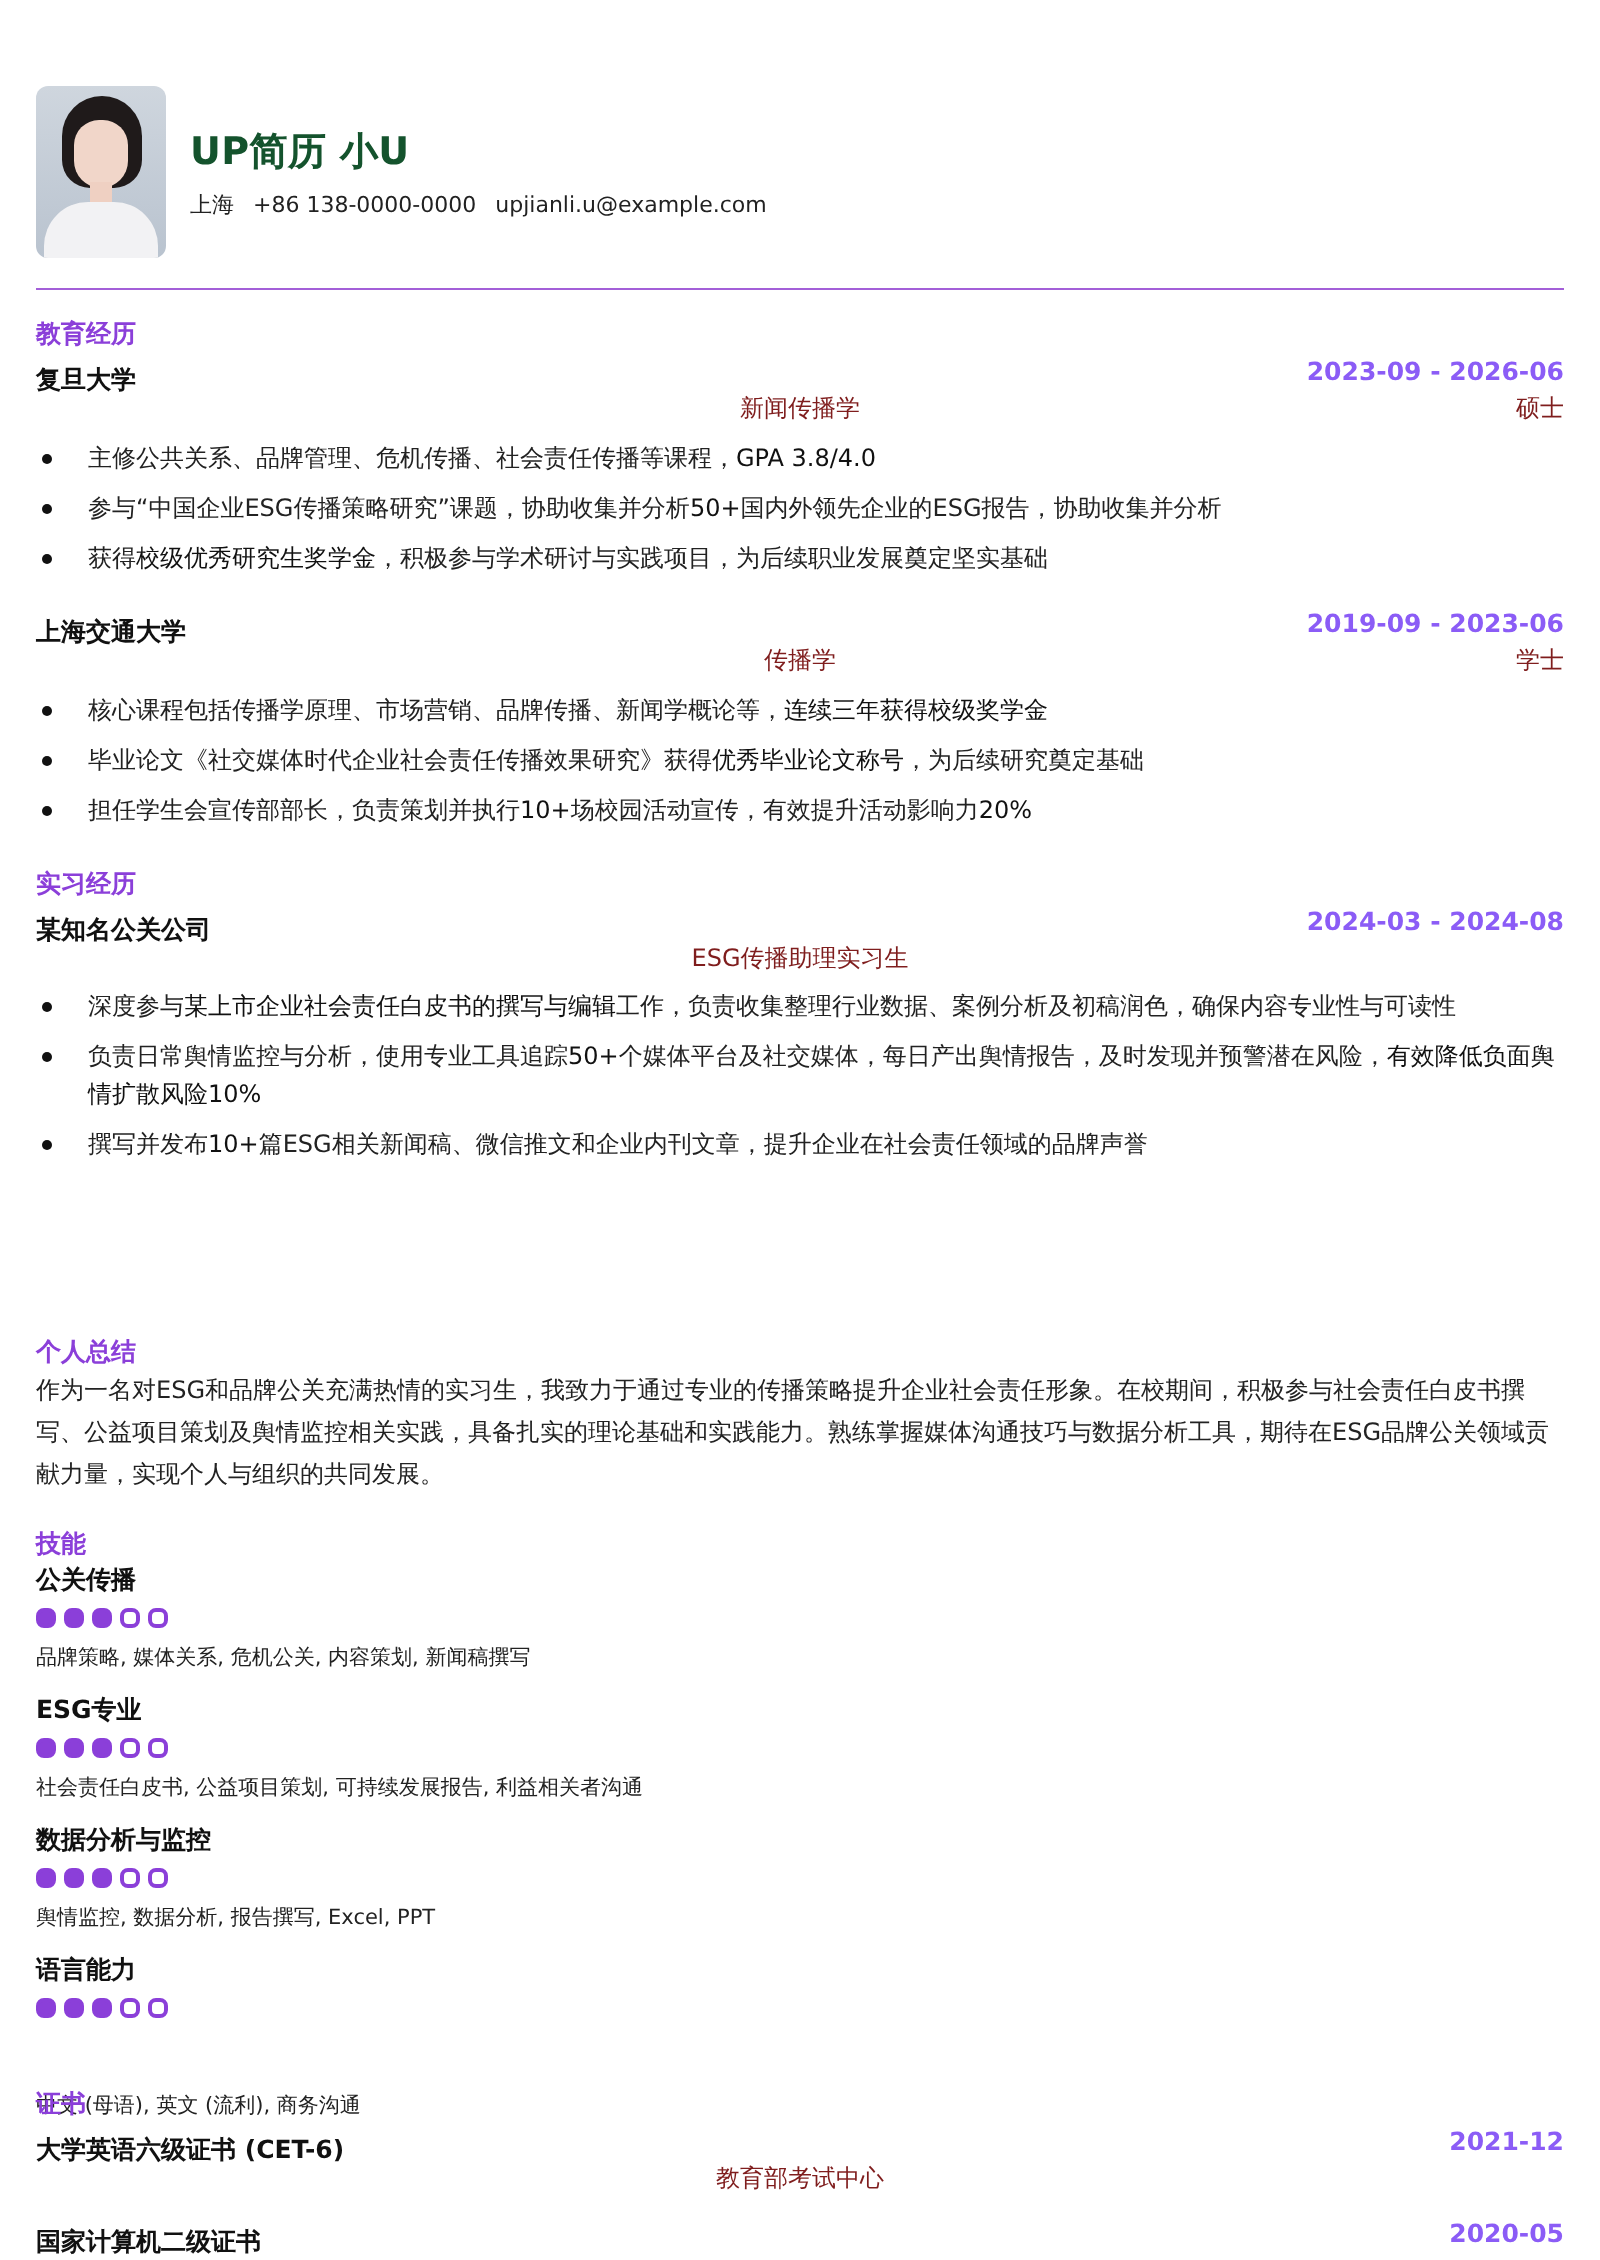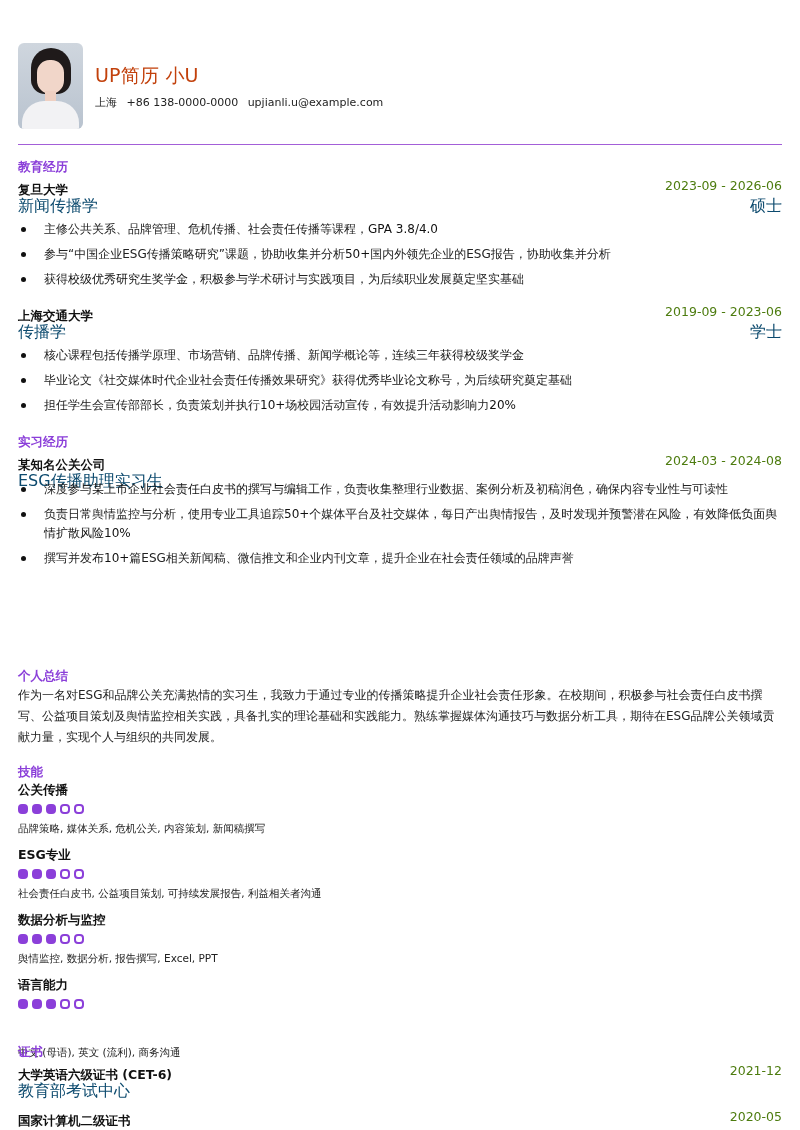--- a/index.html
+++ b/index.html
@@ -8,30 +8,30 @@
   .page { position: absolute; left: 18px; top: 0; width: 764px; }
 
   
   .header { position: absolute; left: 0; top: 43px; height: 86px; width: 764px; }
   .photo { position: absolute; left: 0; top: 0; width: 65px; height: 86px; border-radius: 6px;
            background: linear-gradient(180deg, #cfd6de 0%, #b9c3cf 100%); overflow: hidden; }
   .photo .hair { position: absolute; left: 13px; top: 5px; width: 40px; height: 46px; border-radius: 20px 20px 14px 14px; background: #1f1a1a; }
   .photo .face { position: absolute; left: 19px; top: 17px; width: 27px; height: 34px; border-radius: 13px 13px 14px 14px; background: #f1d6c9; }
   .photo .neck { position: absolute; left: 27px; top: 48px; width: 11px; height: 12px; background: #efd0c2; }
   .photo .body { position: absolute; left: 4px; top: 58px; width: 57px; height: 34px; border-radius: 22px 22px 0 0; background: #f2f2f4; }
-  .name { position: absolute; left: 77px; top: 20px; font-size: 19px; font-weight: normal; color: #c2410c; letter-spacing: 0.2px; }
+  .name { position: absolute; left: 77px; top: 20px; font-size: 19px; font-weight: bold; color: #14532d; letter-spacing: 0.2px; }
   .contact { position: absolute; left: 77px; top: 52px; font-size: 11px; color: #222; }
   .contact span { margin-right: 6px; }
   .divider { position: absolute; left: 0; top: 144px; width: 764px; height: 1px; background: #a35fd8; }
 
   .section-title { position: absolute; left: 0; font-size: 12.5px; color: #8b3fd9; font-weight: bold; }
   .row { position: absolute; left: 0; width: 764px; height: 18px; }
   .row .left { position: absolute; left: 0; top: 4px; font-size: 12.5px; font-weight: bold; color: #111; }
-  .row .right { position: absolute; right: 0; top: 0; font-size: 12.5px; font-weight: normal; color: #4d7c0f; }
-  .sub { position: absolute; left: 0; width: 764px; height: 16px; font-size: 16px; color: #0c4a6e; }
+  .row .right { position: absolute; right: 0; top: 0; font-size: 12.5px; font-weight: bold; color: #8b5cf6; }
+  .sub { position: absolute; left: 0; width: 764px; height: 16px; font-size: 12px; color: #7f1d1d; text-align: center; }
   .sub .right { position: absolute; right: 0; top: 0; }
   .bullets { position: absolute; left: 0; width: 764px; list-style: none; }
   .bullets li { position: relative; padding-left: 26px; font-size: 12px; line-height: 19px; color: #222; margin-bottom: 6px; }
   .bullets li::before { content: ""; position: absolute; left: 3px; top: 7px; width: 5px; height: 5px; border-radius: 50%; background: #111; }
   .bullets li b { font-weight: normal; color: #111; }
   .summary { position: absolute; left: 0; width: 764px; font-size: 12px; line-height: 21px; color: #222; }
 
   .skill-name { position: absolute; left: 0; font-size: 12.5px; font-weight: bold; color: #111; }
   .dots { position: absolute; left: 0; height: 11px; display: flex; gap: 4px; }
   .dot { width: 10px; height: 10px; border-radius: 4px; border: 2px solid #8b3fd9; }
@@ -90,21 +90,21 @@
   </ul>
 
   <div class="section-title" style="top:434px">实习经历</div>
   <div class="row" style="top:453px">
     <span class="left">某知名公关公司</span>
     <span class="right">2024-03 - 2024-08</span>
   </div>
   <div class="sub" style="top:471px">
     <span>ESG传播助理实习生</span>
   </div>
-  <ul class="bullets" style="top:480px">
+  <ul class="bullets" style="top:494px">
     <li><span>深度参与</span><b>某上市企业社会责任白皮书的撰写与编辑</b><span>工作，负责收集整理行业数据、案例分析及初稿润色，确保内容专业性与可读性</span></li>
     <li><span>负责日常舆情监控与分析，使用专业工具追踪</span><b>50+</b><span>个媒体平台及社交媒体，每日产出舆情报告，及时发现并预警潜在风险，</span><b>有效降低负面舆情扩散风险10%</b></li>
     <li><span>撰写并发布</span><b>10+</b><span>篇ESG相关新闻稿、微信推文和企业内刊文章，提升企业在社会责任领域的品牌声誉</span></li>
   </ul>
 
   <div class="section-title" style="top:668px">个人总结</div>
   <div class="summary" style="top:685px">作为一名对ESG和品牌公关充满热情的实习生，我致力于通过专业的传播策略提升企业社会责任形象。在校期间，积极参与社会责任白皮书撰写、公益项目策划及舆情监控相关实践，具备扎实的理论基础和实践能力。熟练掌握媒体沟通技巧与数据分析工具，期待在ESG品牌公关领域贡献力量，实现个人与组织的共同发展。</div>
 
   <div class="section-title" style="top:764px">技能</div>
 

